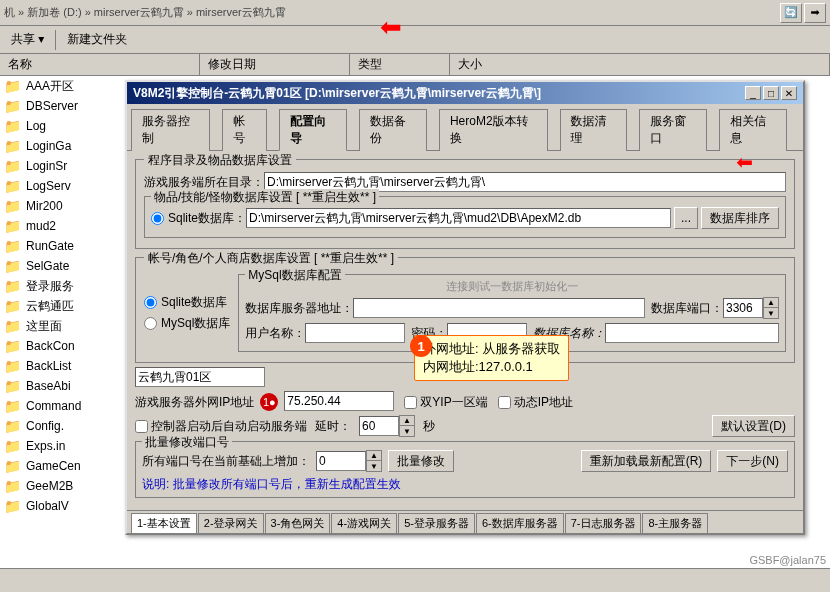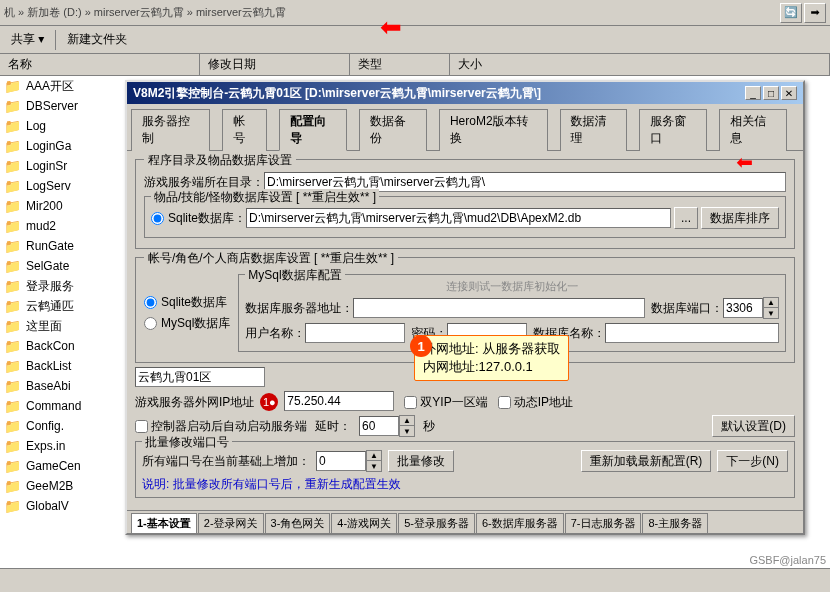--- a/index.html
+++ b/index.html
@@ -317,21 +317,21 @@
       border: 1px solid #808080;
       border-bottom: none;
       background: #d4d0c8;
       cursor: pointer;
       margin-right: 1px;
       font-size: 11px;
       white-space: nowrap;
     }
     .bottom-tab.active {
       background: #fff;
-      font-weight: bold;
+      font-weight: normal;
     }
 
     
     .watermark {
       position: absolute;
       bottom: 26px;
       right: 4px;
       font-size: 11px;
       color: #888;
       z-index: 2;
@@ -605,21 +605,21 @@
                   <div class="spinner-btn">▲</div>
                   <div class="spinner-btn">▼</div>
                 </div>
               </div>
             </div>
             <div class="form-row">
               <span class="form-label">用户名称：</span>
               <input type="text" class="form-input" style="width: 100px;">
               <span class="form-label" style="margin-left:6px;">密码：</span>
               <input type="password" class="form-input" style="width: 80px;">
-              <span class="form-label" style="margin-left:6px;">数据库名称：</span>
+              <span class="form-label" style="margin-left:6px;font-style:italic;">数据库名称：</span>
               <input type="text" class="form-input" style="flex: 1 1 0%;">
             </div>
           </div>
         </div>
       </div>
 
       <div style="display:flex;align-items:center;gap:8px;margin-bottom:4px;">
         <input type="text" class="form-input" style="width: 130px;" value="云鹤九霄01区">
         <div style="flex:1;"></div>
       </div>

